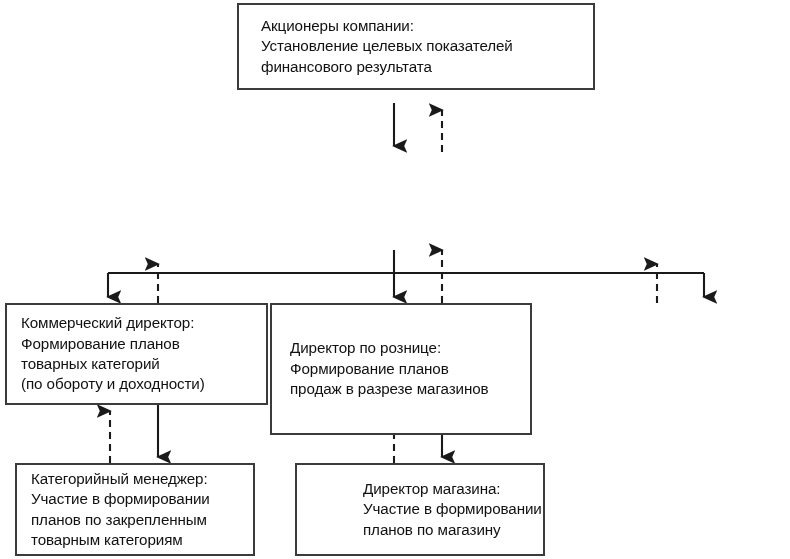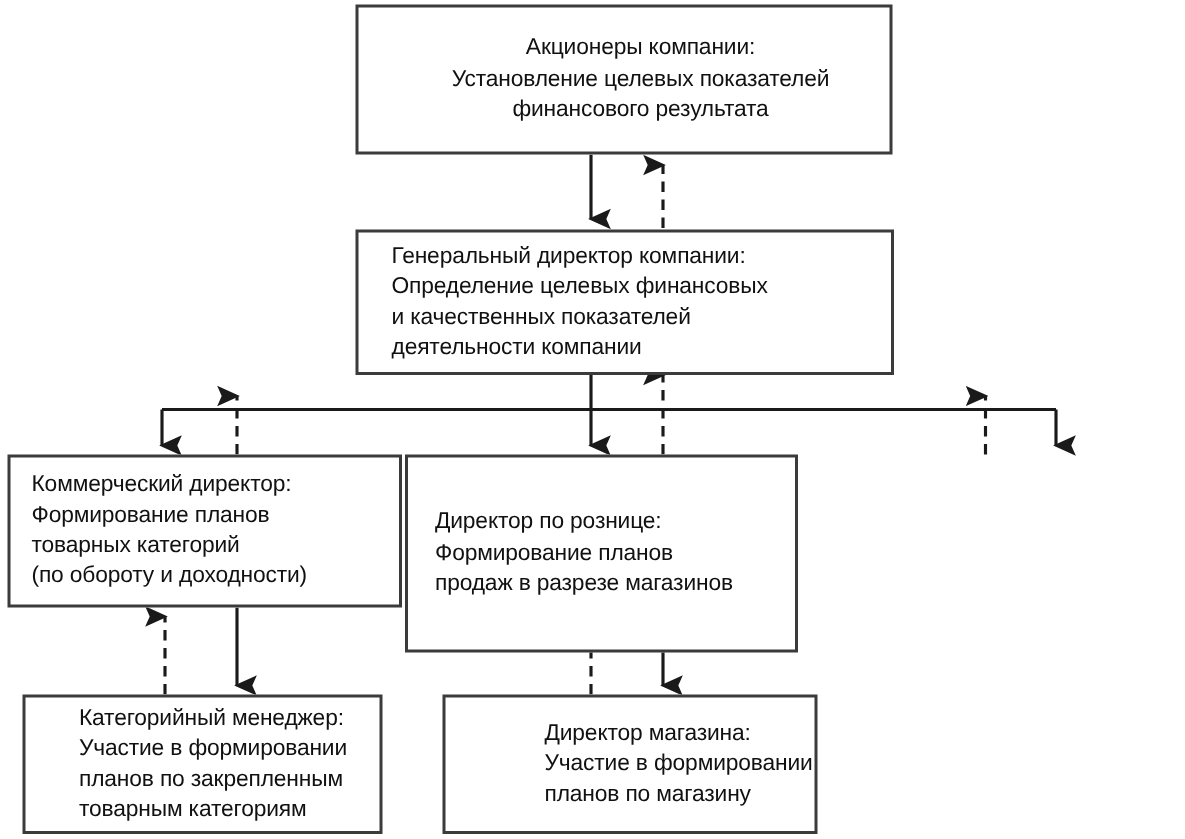--- a/index.html
+++ b/index.html
@@ -98,48 +98,42 @@
     </g>
 
     <g>
       <path d="M 442 405 L 442 457" stroke="#1a1a1a" stroke-width="2.1" fill="none" marker-end="url(#arrow-down)"></path>
     </g>
     <g>
       <path d="M 394 463 L 394 411" stroke="#1a1a1a" stroke-width="2.1" stroke-dasharray="7,5" fill="none" marker-end="url(#arrow-up)"></path>
     </g>
   </svg>
 
-  <div class="node-box" style="left:237px; top:3px; width:358px; height:100px;text-align:center;">
+  <div class="node-box" style="left:237px; top:3px; width:358px; height:87px;">
     <span class="node-text">Акционеры компании:
 Установление целевых показателей
 финансового результата</span>
   </div>
 
-  <div class="node-box" style="left:237px; top:153px; width:359px; height:97px;">
-    <span class="node-text">Генеральный директор компании:
-Определение целевых финансовых
-и качественных показателей
-деятельности компании</span>
-  </div>
 
   <div class="node-box pad-sm" style="left:5px; top:303px; width:263px; height:102px;">
     <span class="node-text">Коммерческий директор:
 Формирование планов
 товарных категорий
 (по обороту и доходности)</span>
   </div>
 
   <div class="node-box pad-md" style="left:270px; top:303px; width:262px; height:132px;">
     <span class="node-text">Директор по рознице:
 Формирование планов
 продаж в разрезе магазинов</span>
   </div>
 
 
-  <div class="node-box pad-sm" style="left:15px; top:463px; width:240px; height:93px;align-items:center;">
+  <div class="node-box pad-sm" style="left:15px; top:463px; width:240px; height:93px;">
     <span class="node-text">Категорийный менеджер:
 Участие в формировании
 планов по закрепленным
 товарным категориям</span>
   </div>
 
   <div class="node-box pad-md" style="left:295px; top:463px; width:250px; height:93px;padding-left:48px;">
     <span class="node-text">Директор магазина:
 Участие в формировании
 планов по магазину</span>

